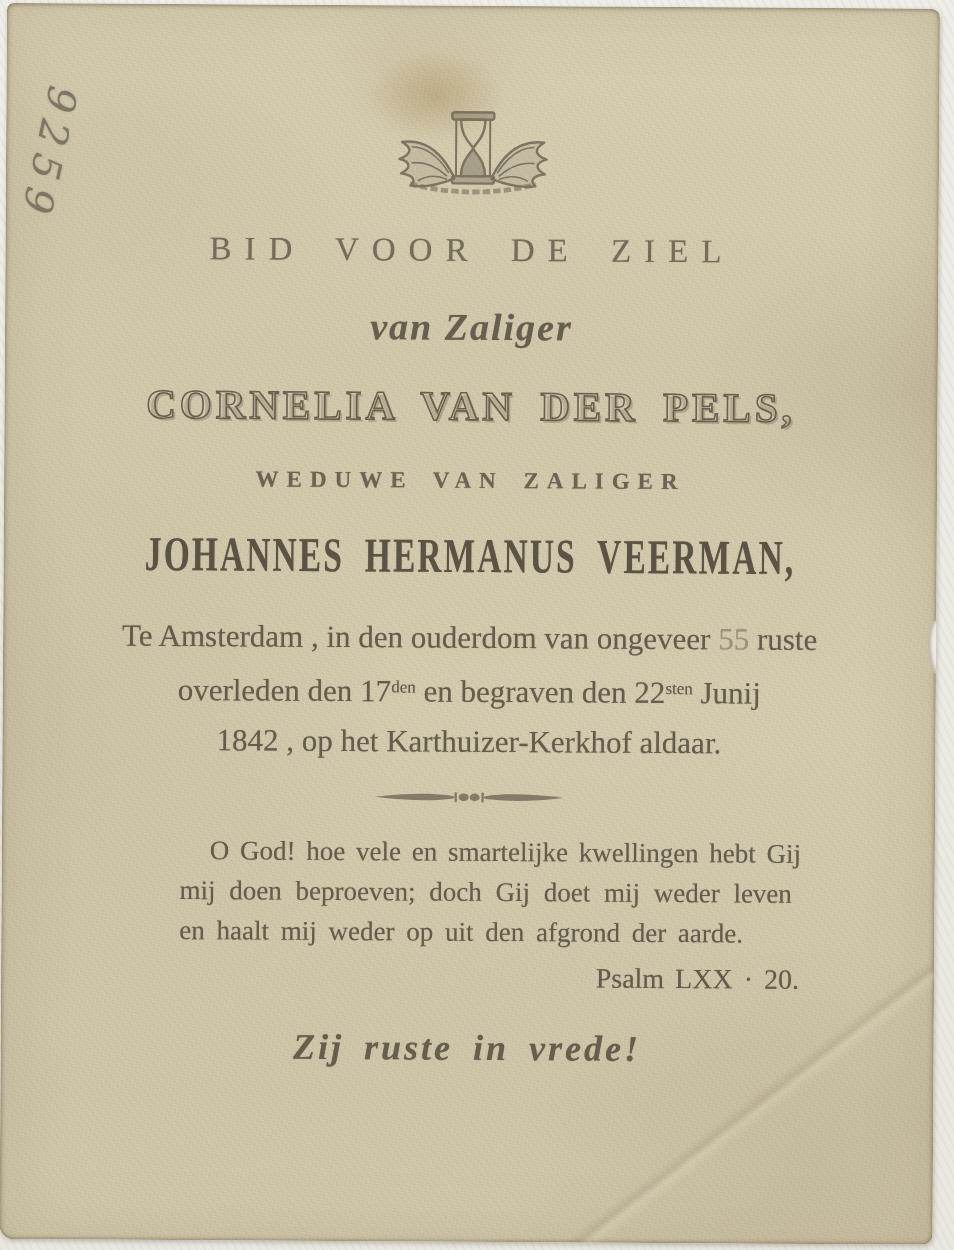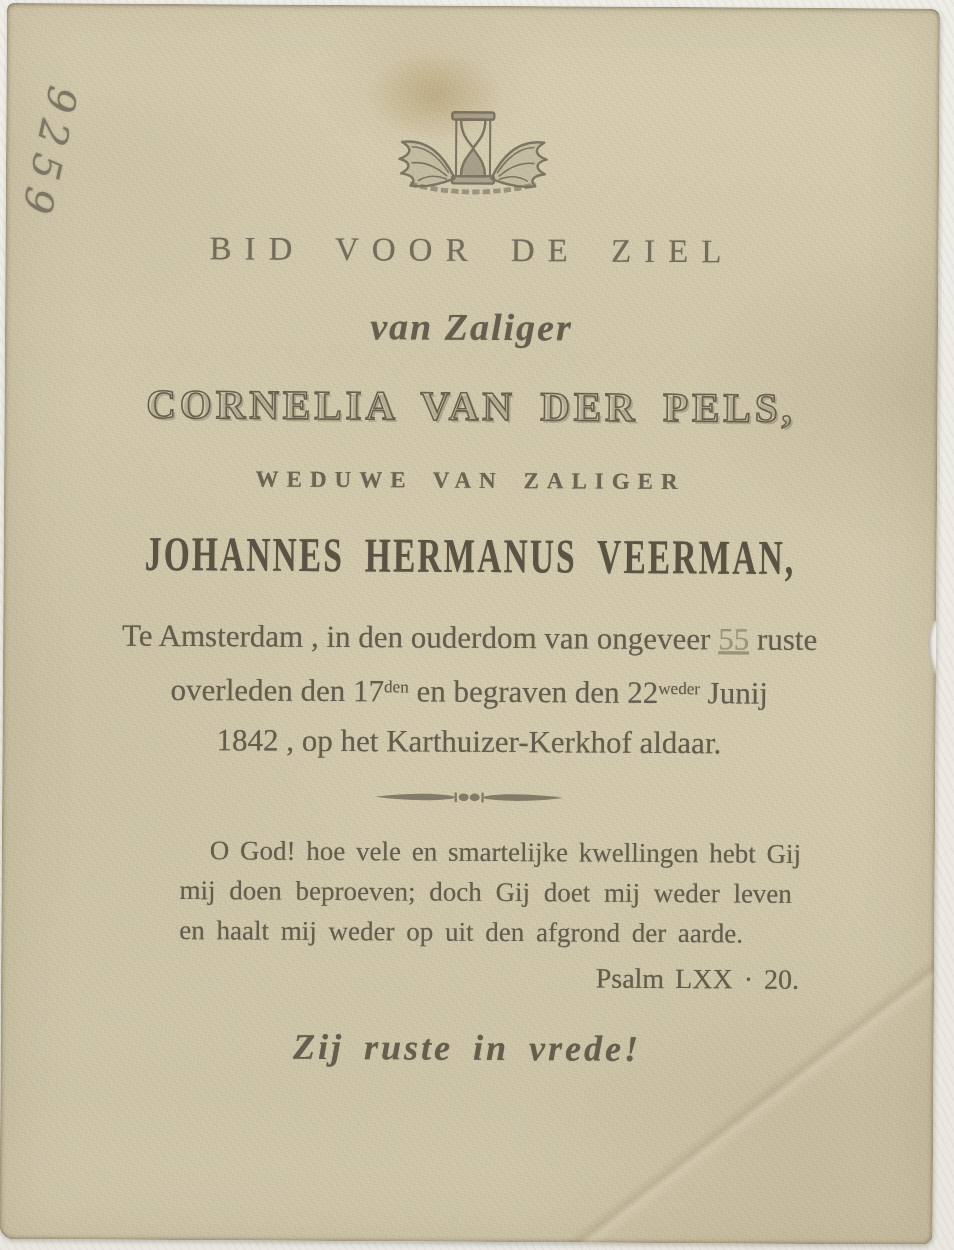--- a/index.html
+++ b/index.html
@@ -81,21 +81,21 @@
   .spouse-wrap{top:524px;}
   .spouse{
     display:inline-block;transform:scale(.74,1.08);transform-origin:center;
     font-size:45px;font-weight:bold;letter-spacing:3px;word-spacing:14px;
   }
 
   .notice{position:absolute;left:0;width:100%;top:607px;text-align:center;
     font-size:31px;line-height:50px;opacity:.92;}
   .notice .nline{white-space:nowrap;}
   .notice sup{font-size:.55em;vertical-align:9px;letter-spacing:0;}
-  .faded{opacity:.5;text-decoration:underline;}
+  .faded{opacity:.5;}
 
   .divider{position:absolute;left:0;width:100%;top:783px;text-align:center;opacity:.75;}
 
   .psalm{position:absolute;left:178px;top:826px;width:648px;
     font-size:27px;line-height:40px;opacity:.92;}
   .psalm .q{white-space:nowrap;}
   .q1{text-indent:30px;word-spacing:4px;}
   .q2{word-spacing:7px;}
   .q3{word-spacing:5px;}
   .attribution{margin-top:6px;text-align:right;padding-right:28px;font-size:28px;word-spacing:4px;}
@@ -138,21 +138,21 @@
   <div class="line deceased">CORNELIA VAN DER PELS,</div>
 
   <div class="line relation ink">WEDUWE VAN ZALIGER</div>
 
   <div class="line spouse-wrap ink">
     <span class="spouse">JOHANNES HERMANUS VEERMAN,</span>
   </div>
 
   <div class="notice ink">
     <div class="nline"><span>Te Amsterdam , in den ouderdom van ongeveer </span><span class="faded">55</span><span> ruste</span></div>
-    <div class="nline"><span>overleden den 17</span><sup>den</sup><span> en begraven den 22</span><sup>weder</sup><span> Junij</span></div>
+    <div class="nline"><span>overleden den 17</span><sup>den</sup><span> en begraven den 22</span><sup>sten</sup><span> Junij</span></div>
     <div class="nline">1842 , op het Karthuizer-Kerkhof aldaar.</div>
   </div>
 
   <div class="divider">
     <svg width="192" height="17" viewBox="0 0 210 16" fill="#6a6253">
       <path d="M2,8 C30,4.5 60,3 84,6 C91,7 91,9 84,10 C60,13 30,11.5 2,8 Z"></path>
       <rect x="89" y="2.5" width="2.6" height="11" rx="1"></rect>
       <ellipse cx="99" cy="8" rx="5.5" ry="4.2"></ellipse>
       <ellipse cx="111" cy="8" rx="5.5" ry="4.2"></ellipse>
       <rect x="118.4" y="2.5" width="2.6" height="11" rx="1"></rect>

